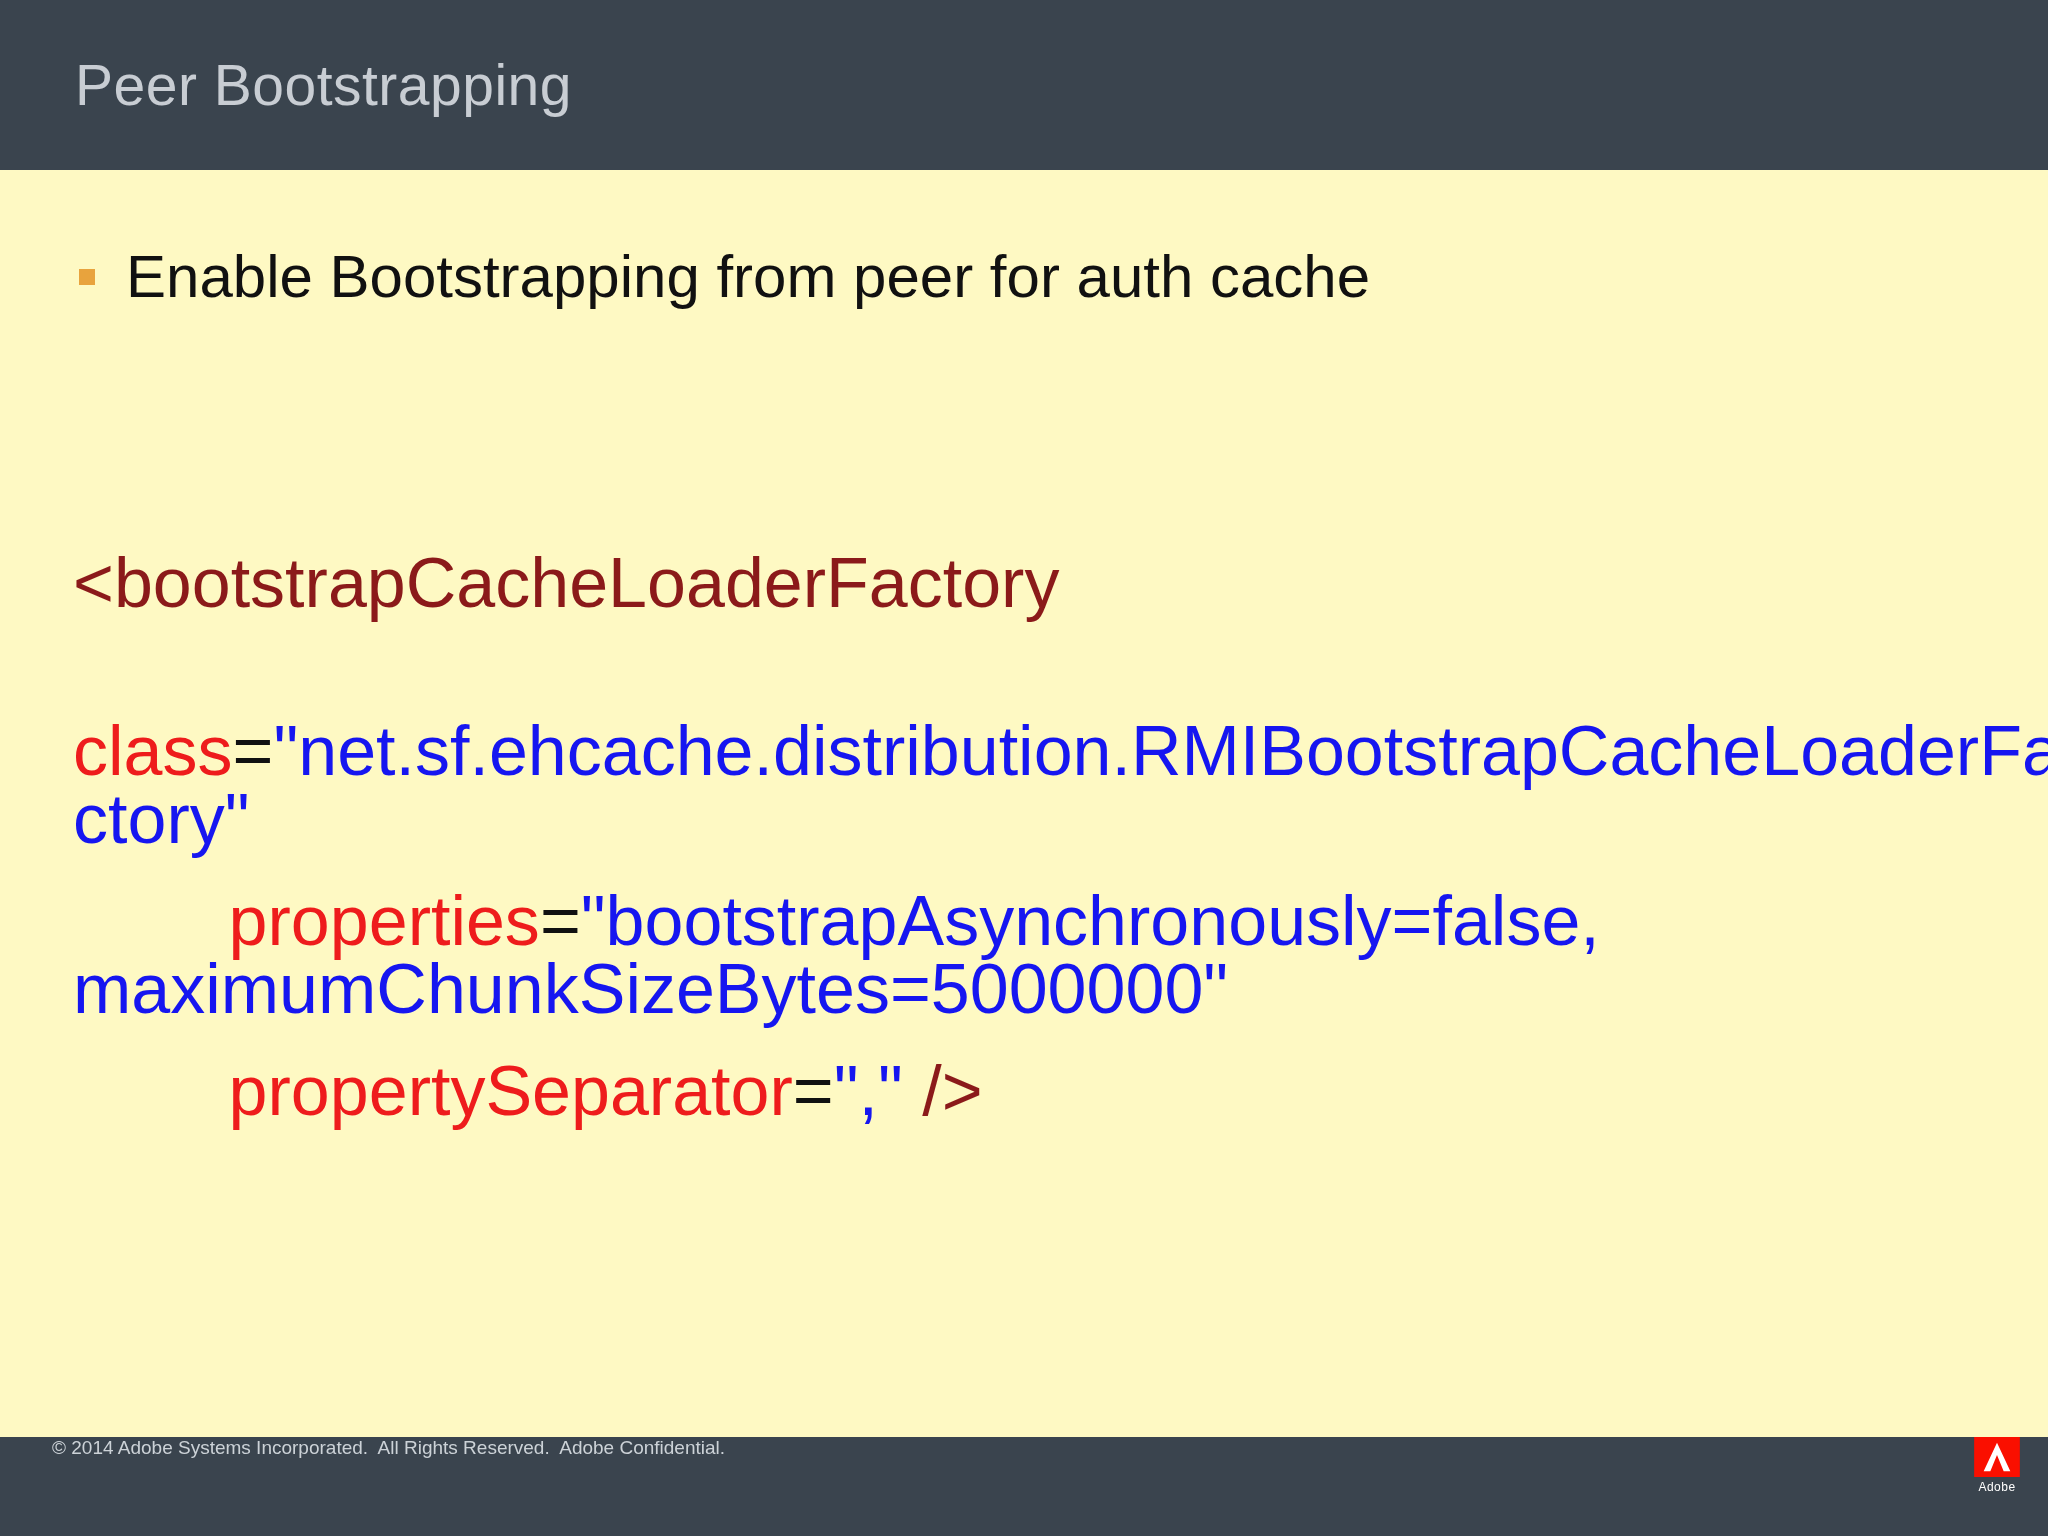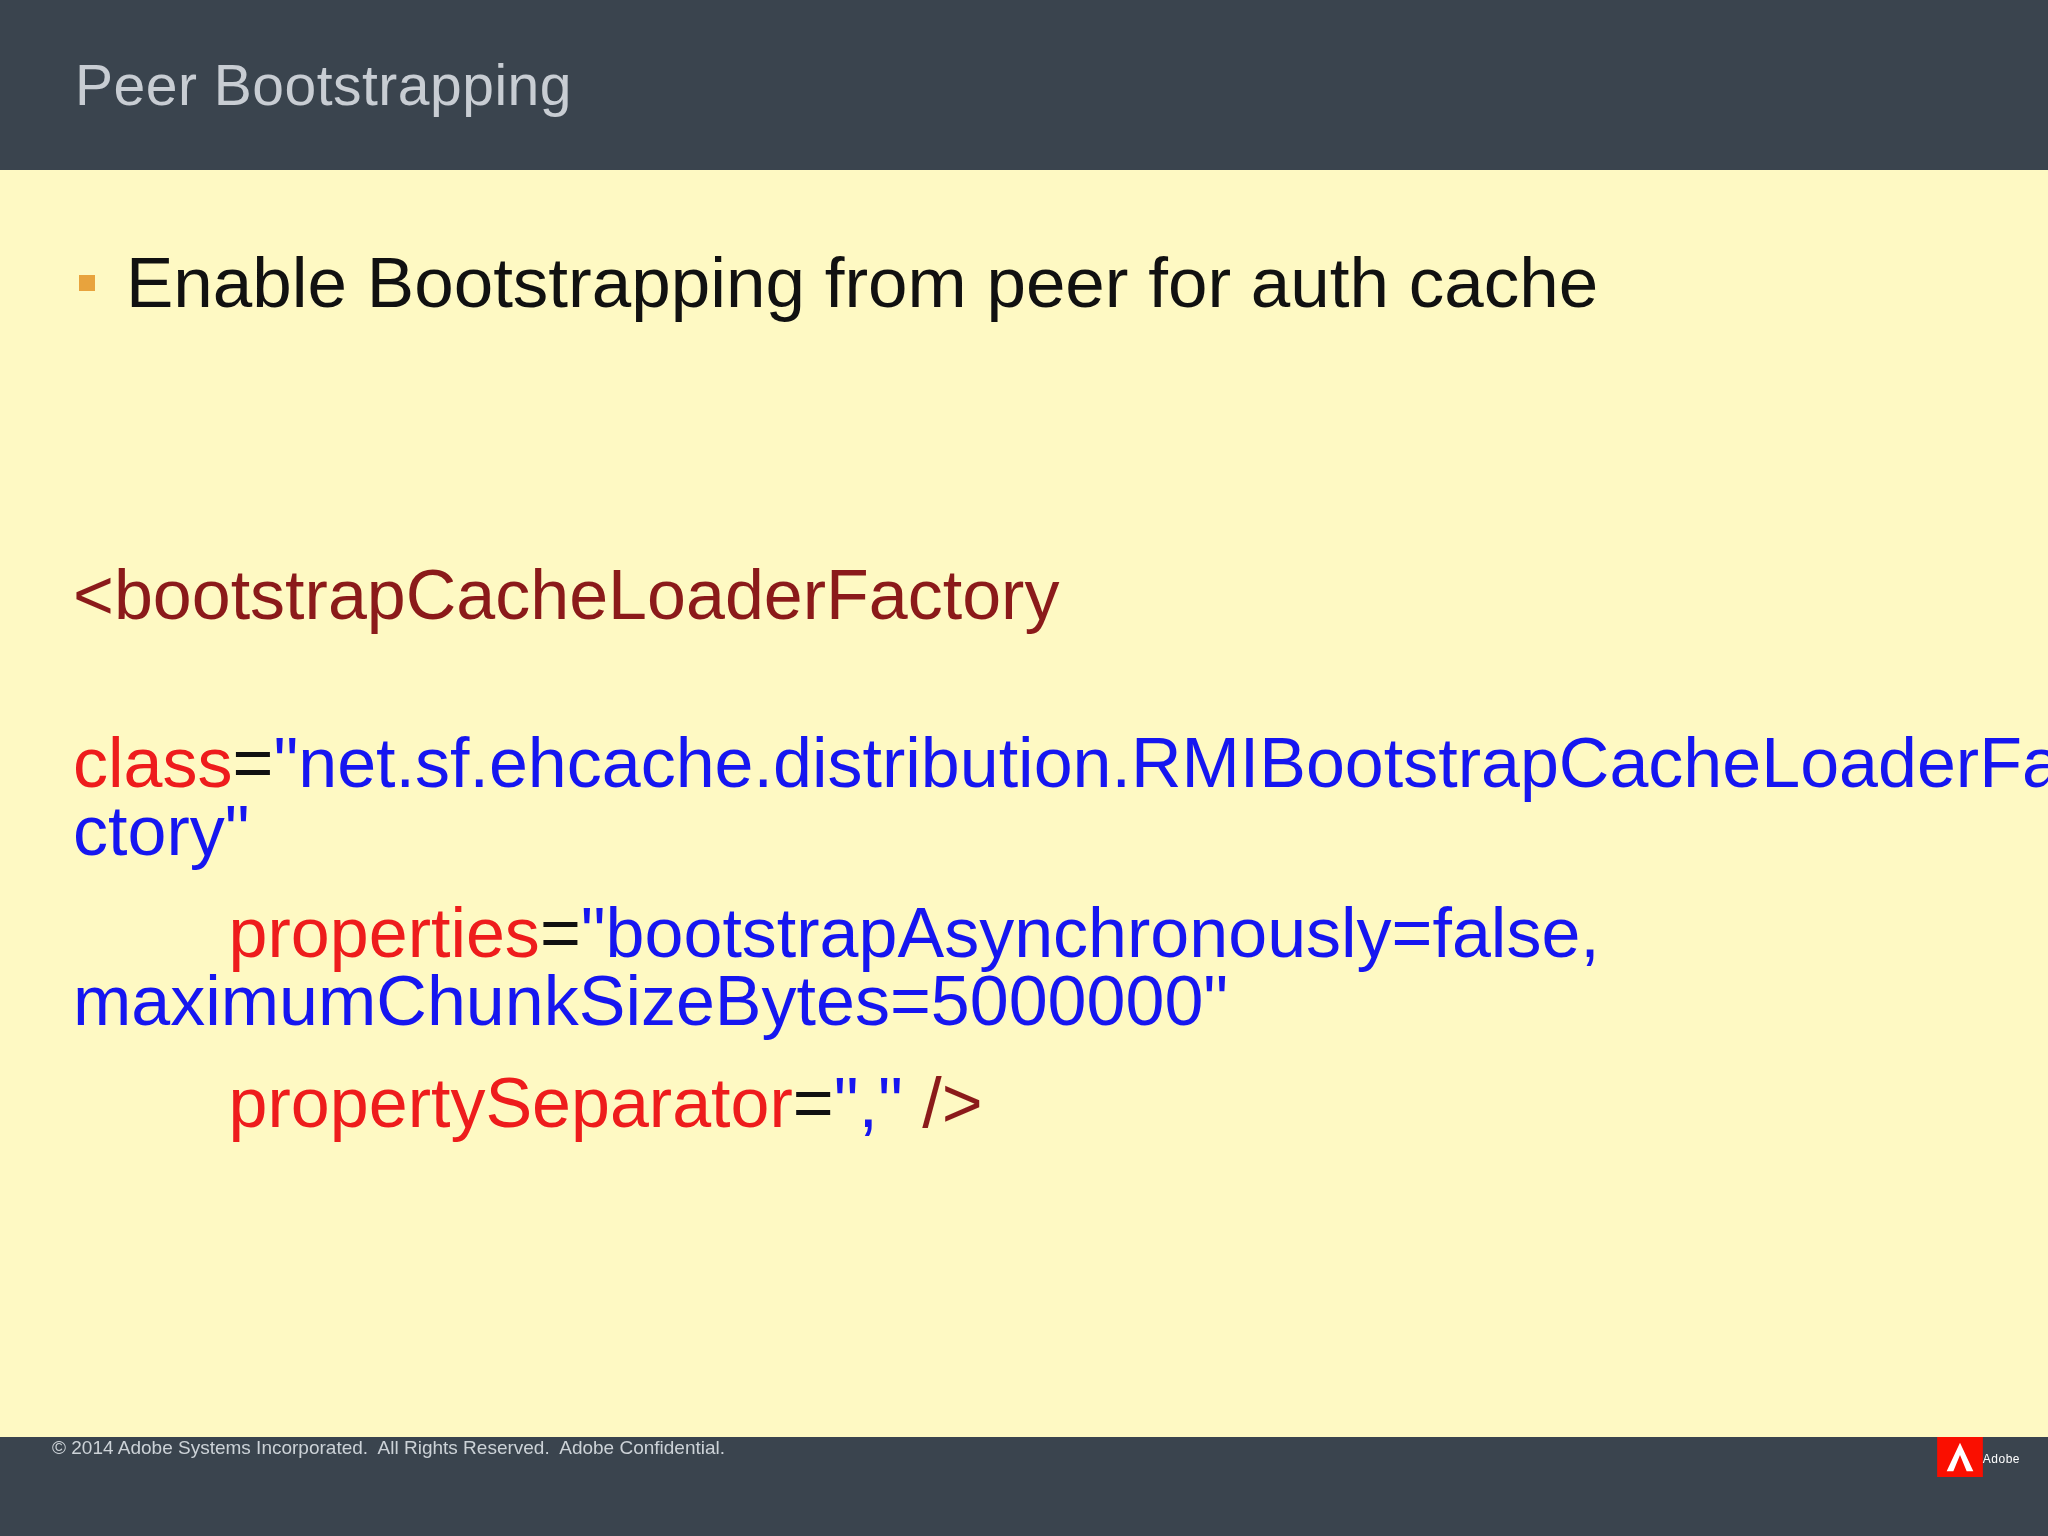--- a/index.html
+++ b/index.html
@@ -37,21 +37,21 @@
     padding-left: 6px;
   }
   .bullet-marker {
     width: 16px;
     height: 16px;
     background: var(--bullet-marker, #e8a33d);
     margin-right: 31px;
     flex: none;
   }
   .bullet-text {
-    font-size: 71px;
+    font-size: 60px;
     color: var(--body-text, #111111);
   }
   .code-block {
     margin-top: 238px;
     font-family: Liberation Sans, sans-serif;
     font-size: 70px;
     line-height: 68px;
     white-space: pre-wrap;
     width: 1960px;
   }
@@ -73,21 +73,21 @@
     padding: 0 28px 0 52px;
   }
   .footer-text {
     font-size: 19px;
     color: #ccd2d7;
     white-space: pre;
   }
   .adobe-logo {
     margin-left: auto;
     display: flex;
-    flex-direction: row;
+    flex-direction: column;
     align-items: center;
   }
   .adobe-logo svg { display: block; }
   .adobe-word {
     color: #ffffff;
     font-size: 12px;
     margin-top: 3px;
     letter-spacing: 0.5px;
   }
 </style>

